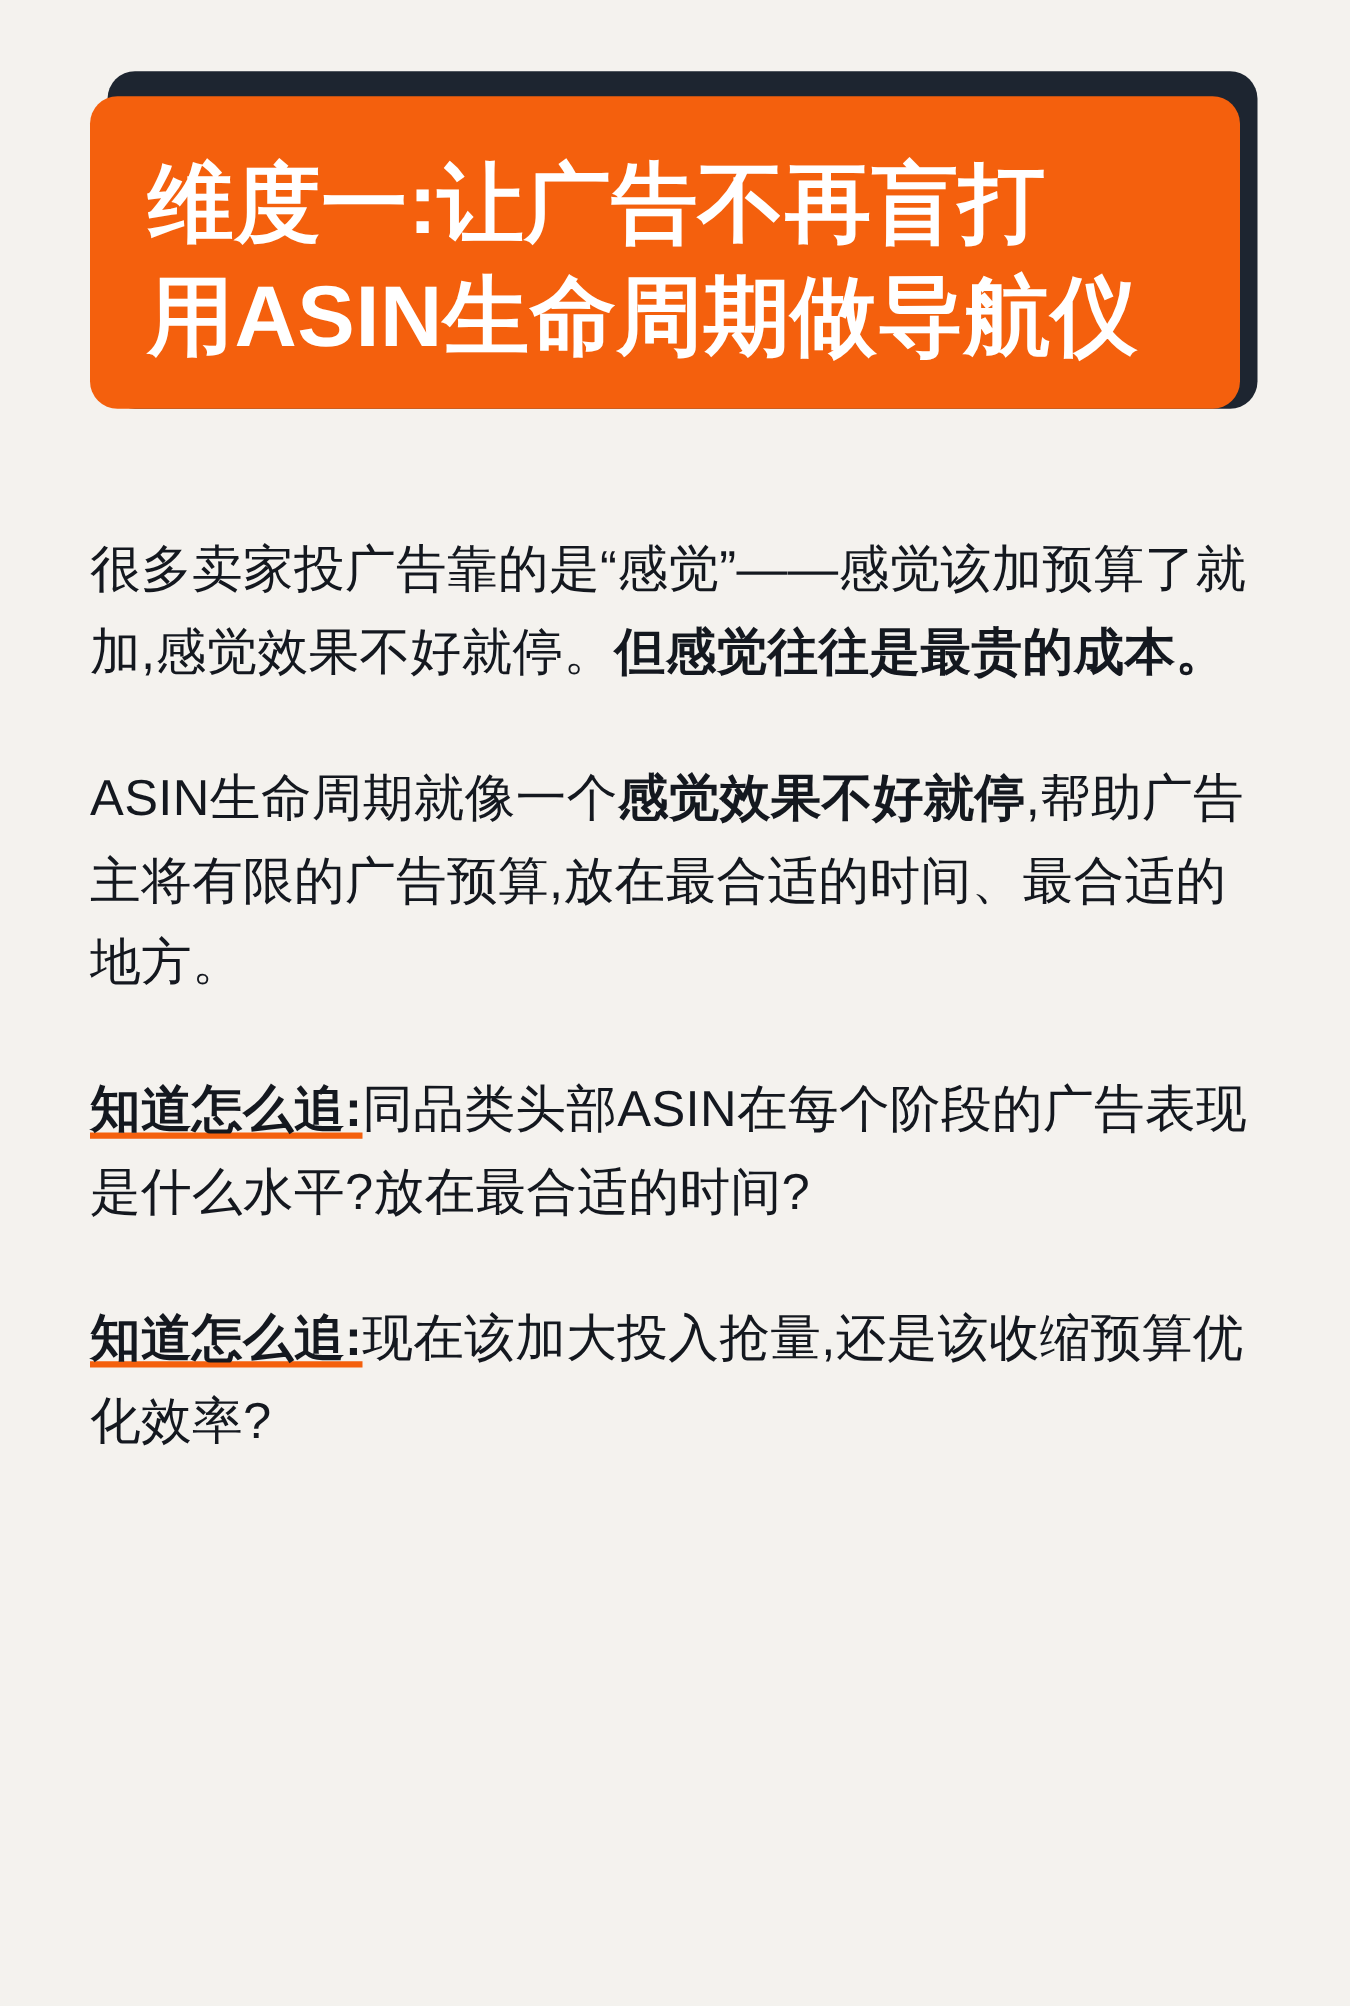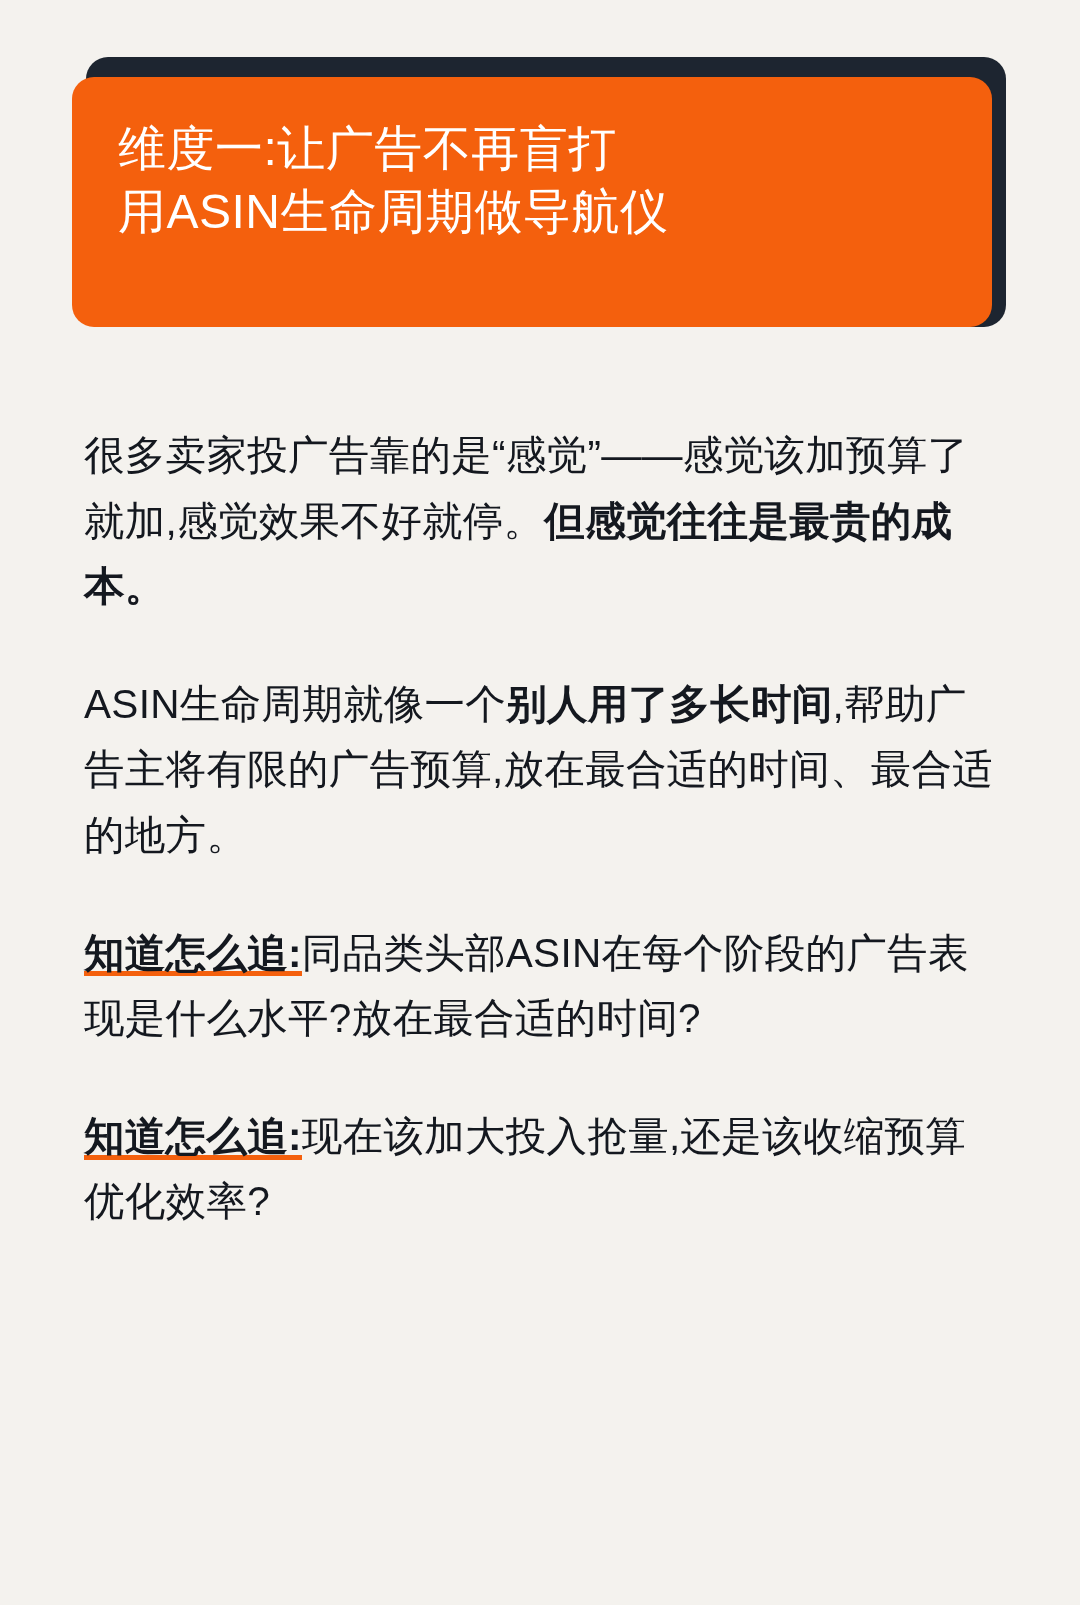--- a/index.html
+++ b/index.html
@@ -42,37 +42,37 @@
     top: 20px;
     width: 920px;
     height: 250px;
     background: #f4600d;
     border-radius: 22px;
     box-sizing: border-box;
     padding: 40px 46px 0 46px;
   }
   .banner-title {
     color: #ffffff;
-    font-size: 48px;
-    font-weight: normal;
+    font-size: 69px;
+    font-weight: bold;
     line-height: 1.32;
     letter-spacing: 0.5px;
     margin: 0;
     white-space: pre-line;
   }
 
   
   .content {
     margin: 0 78px 0 72px;
     padding-top: 82px;
   }
   p.para {
     font-size: 40.5px;
     line-height: 1.62;
-    margin: 0 0 52px 12px;
+    margin: 0 0 52px 0;
     letter-spacing: 0.3px;
     font-weight: 400;
     color: #14181f;
   }
   p.para:last-child {
     margin-bottom: 0;
   }
   .bold {
     font-weight: bold;
   }
@@ -97,21 +97,21 @@
     <div class="banner">
       <h1 class="banner-title">维度一:让广告不再盲打
 用ASIN生命周期做导航仪</h1>
     </div>
   </div>
 
   <div class="content">
 
     <p class="para"><span>很多卖家投广告靠的是“感觉”——感觉该加预算了就加,感觉效果不好就停。</span><span class="bold">但感觉往往是最贵的成本。</span></p>
 
-    <p class="para"><span>ASIN生命周期就像一个</span><span class="bold">别人用了多长时间</span><span>,帮助广告主将有限的广告预算,放在最合适的时间、最合适的地方。</span></p>
+    <p class="para"><span>ASIN生命周期就像一个</span><span class="bold">感觉效果不好就停</span><span>,帮助广告主将有限的广告预算,放在最合适的时间、最合适的地方。</span></p>
 
 
     <p class="para"><span class="lead">知道怎么追:</span><span>同品类头部ASIN在每个阶段的广告表现是什么水平?放在最合适的时间?</span></p>
 
     <p class="para"><span class="lead">知道怎么追:</span><span>现在该加大投入抢量,还是该收缩预算优化效率?</span></p>
 
   </div>
 </div>
 
 </body></html>

